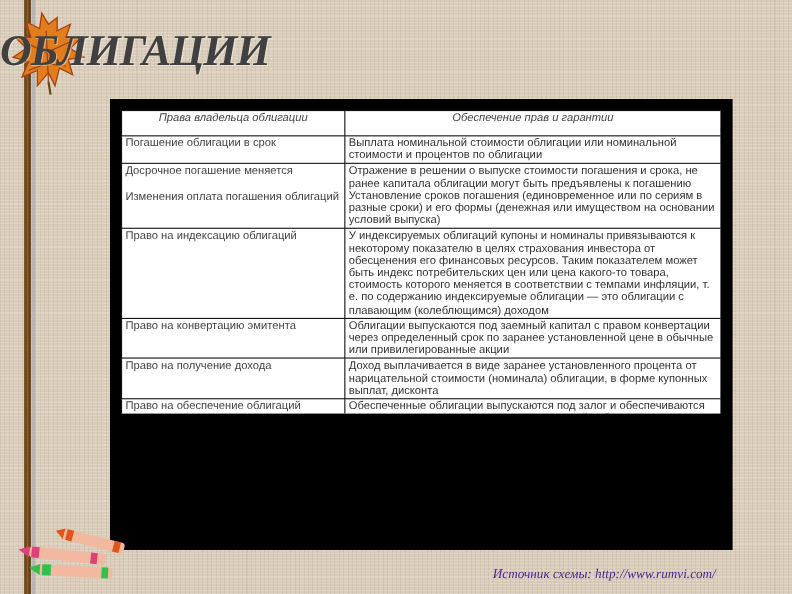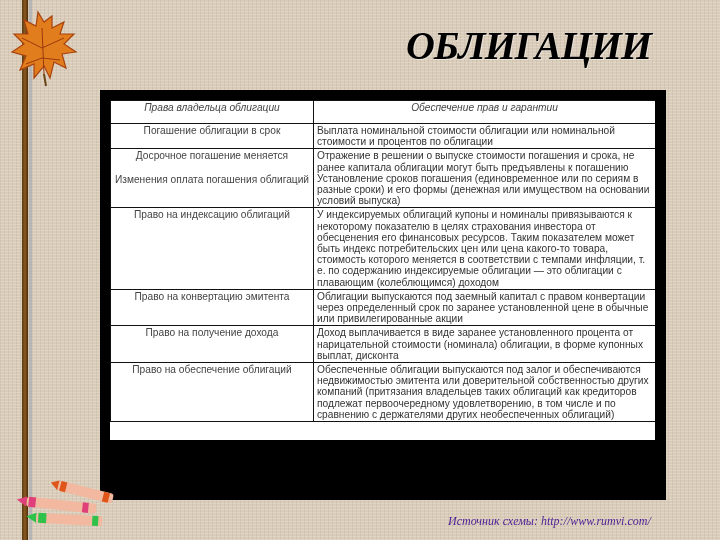--- a/index.html
+++ b/index.html
@@ -15,42 +15,42 @@
     position: absolute; left: 22px; top: 0; width: 6px; height: 540px;
     background: linear-gradient(90deg, #5a3a12 0%, #8a5a22 50%, #4a2c0a 100%);
   }
   .stick-shadow {
     position: absolute; left: 29px; top: 0; width: 3px; height: 540px;
     background: rgba(140,150,170,0.45);
   }
   .leaf { position: absolute; left: 8px; top: 8px; width: 80px; height: 80px; }
   .crayons { position: absolute; left: 10px; top: 480px; width: 110px; height: 60px; }
   .title {
-    position: absolute; left: 0; width: 651px; top: 22px; text-align: right;
+    position: absolute; left: 0; width: 651px; top: 22px; text-align: left;
     font-family: "Liberation Serif", serif; font-weight: bold; font-style: italic;
-    font-size: 40px; color: #000000; letter-spacing: -1px;
+    font-size: 40px; color: #404040; letter-spacing: -1px;
     text-shadow: 1px 1px 0 rgba(255,255,255,0.4);
   }
   .frame {
     position: absolute; left: 100px; top: 90px; width: 566px; height: 410px;
     background: #000;
   }
   .table-wrap {
-    position: absolute; left: 10px; top: 10px; width: 545px; height: 340px;
+    position: absolute; left: 10px; top: 10px; width: 545px; height: 276px;
     background: #fff; overflow: hidden;
   }
   table {
     border-collapse: collapse; width: 545px; table-layout: fixed;
     font-size: 10.2px; line-height: 11.2px; color: #333;
   }
   td, th { vertical-align: top; padding: 1px 3px; border: 1.5px solid #111; }
   th { font-style: italic; font-weight: normal; text-align: center; color: #444; height: 20px; }
   col.c1 { width: 203px; }
   col.c2 { width: 342px; }
-  td.left { color: #444; text-align: center; }
+  td.left { color: #444; }
   .source {
     position: absolute; left: 448px; top: 514px;
     font-family: "Liberation Serif", serif; font-style: italic; font-size: 12px; color: #4c1d95;
   }
 </style>
 </head>
 <body>
 
 <div class="stick"></div>
 <div class="stick-shadow"></div>

